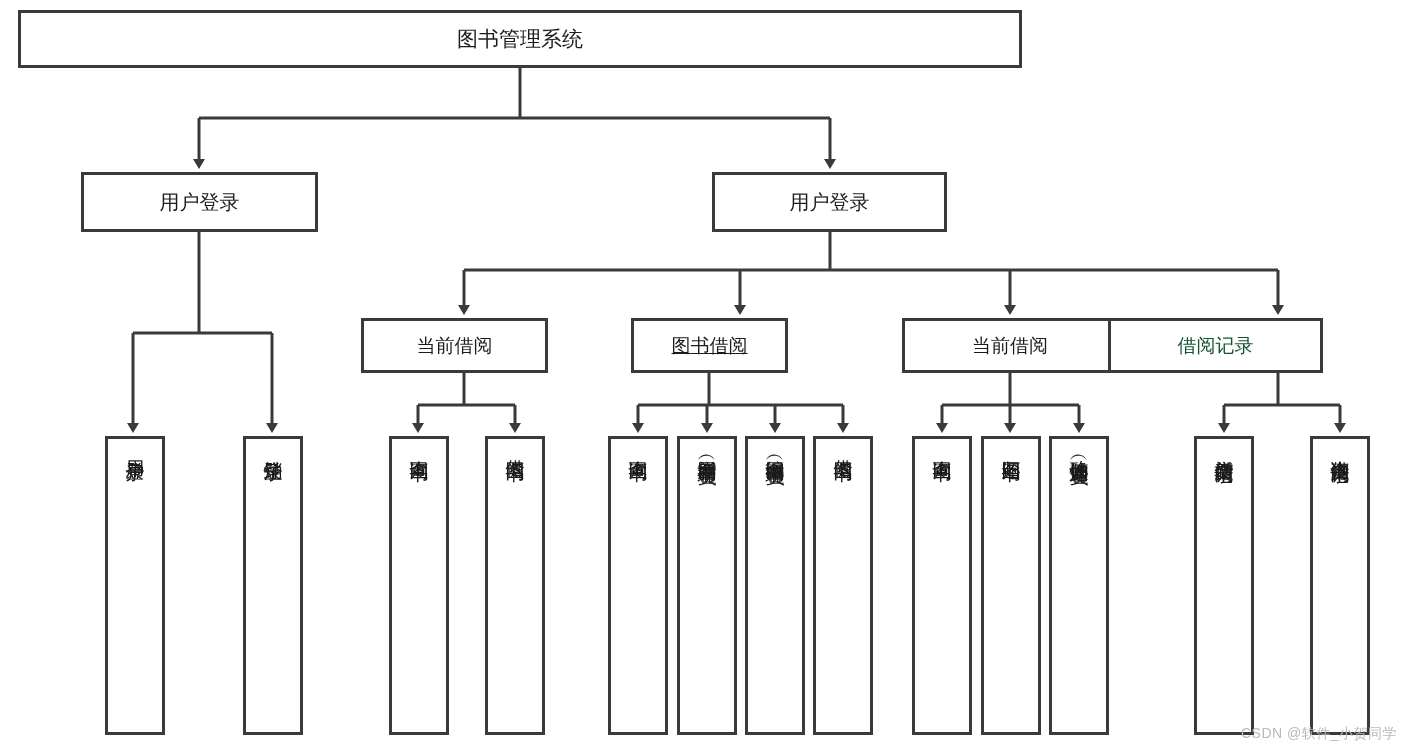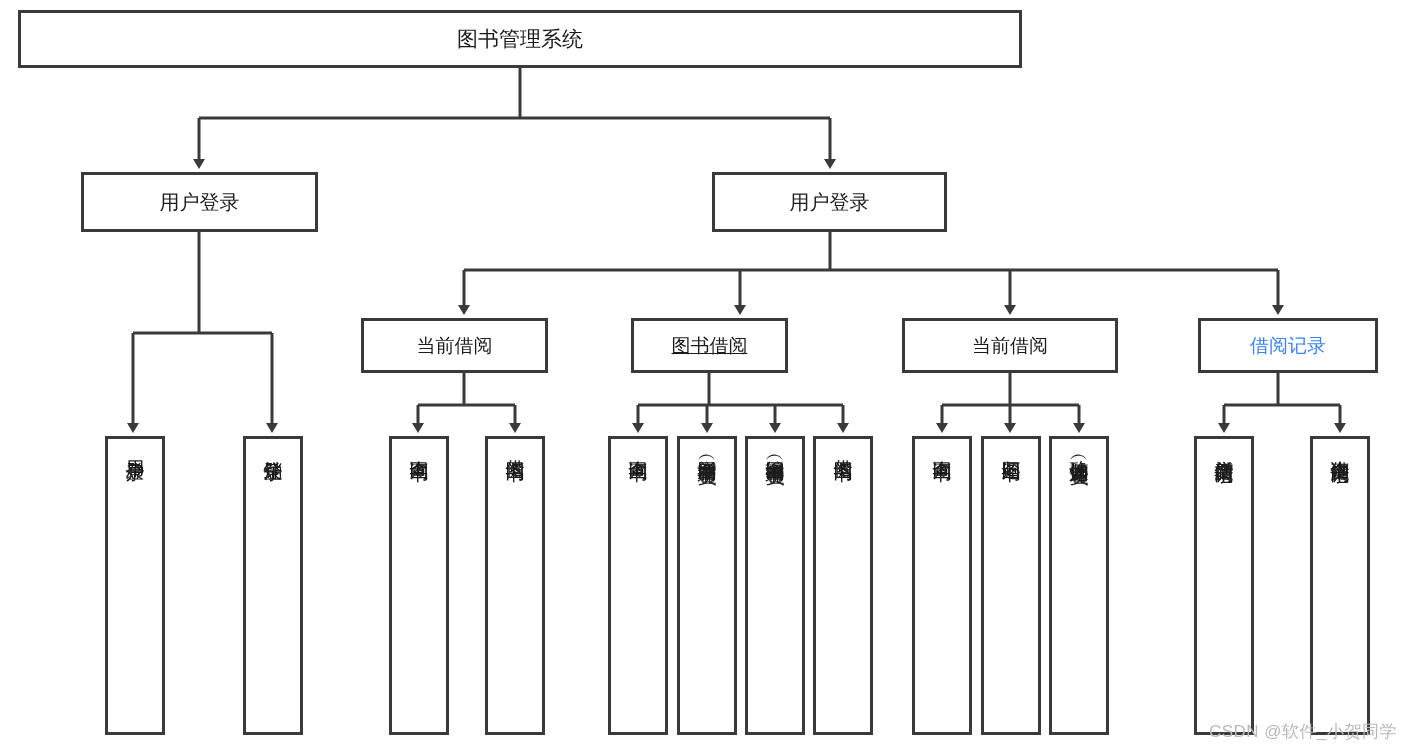--- a/index.html
+++ b/index.html
@@ -58,21 +58,21 @@
     top: 0;
     width: 1405px;
     height: 747px;
     z-index: 1;
     pointer-events: none;
   }
   .watermark {
     position: absolute;
     right: 8px;
     bottom: 4px;
-    font-size: 17px;
+    font-size: 14px;
     color: #b9b9b9;
     z-index: 5;
     white-space: nowrap;
     letter-spacing: 0.5px;
   }
 </style>
 </head>
 <body>
 
 <div id="canvas">
@@ -142,21 +142,21 @@
 
   <div class="node l3" style="left: 361px; top: 318px; width: 187px; height: 55px; border-color: rgb(58, 58, 58); background: rgb(255, 255, 255); color: rgb(27, 27, 27);">
     <span>当前借阅</span>
   </div>
   <div class="node l3" style="left: 631px; top: 318px; width: 157px; height: 55px; border-color: rgb(58, 58, 58); background: rgb(255, 255, 255); color: rgb(27, 27, 27); text-decoration: underline;">
     <span>图书借阅</span>
   </div>
   <div class="node l3" style="left: 902px; top: 318px; width: 216px; height: 55px; border-color: rgb(58, 58, 58); background: rgb(255, 255, 255); color: rgb(27, 27, 27);">
     <span>当前借阅</span>
   </div>
-  <div class="node l3" style="left: 1198px; top: 318px; width: 180px; height: 55px; border-color: rgb(58, 58, 58); background: rgb(255, 255, 255); color: #3b82f6;">
+  <div class="node l3" style="left: 1108px; top: 318px; width: 215px; height: 55px; border-color: rgb(58, 58, 58); background: rgb(255, 255, 255); color: #14532d;">
     <span>借阅记录</span>
   </div>
 
   <div class="node leaf" style="left: 105px; top: 436px; width: 60px; height: 299px; border-color: rgb(58, 58, 58); background: rgb(255, 255, 255); color: rgb(27, 27, 27);">
     <span class="vtext">用户登录</span>
   </div>
   <div class="node leaf" style="left: 243px; top: 436px; width: 60px; height: 299px; border-color: rgb(58, 58, 58); background: rgb(255, 255, 255); color: rgb(27, 27, 27);">
     <span class="vtext">注销登录</span>
   </div>
   <div class="node leaf" style="left: 389px; top: 436px; width: 60px; height: 299px; border-color: rgb(58, 58, 58); background: rgb(255, 255, 255); color: rgb(27, 27, 27);">

